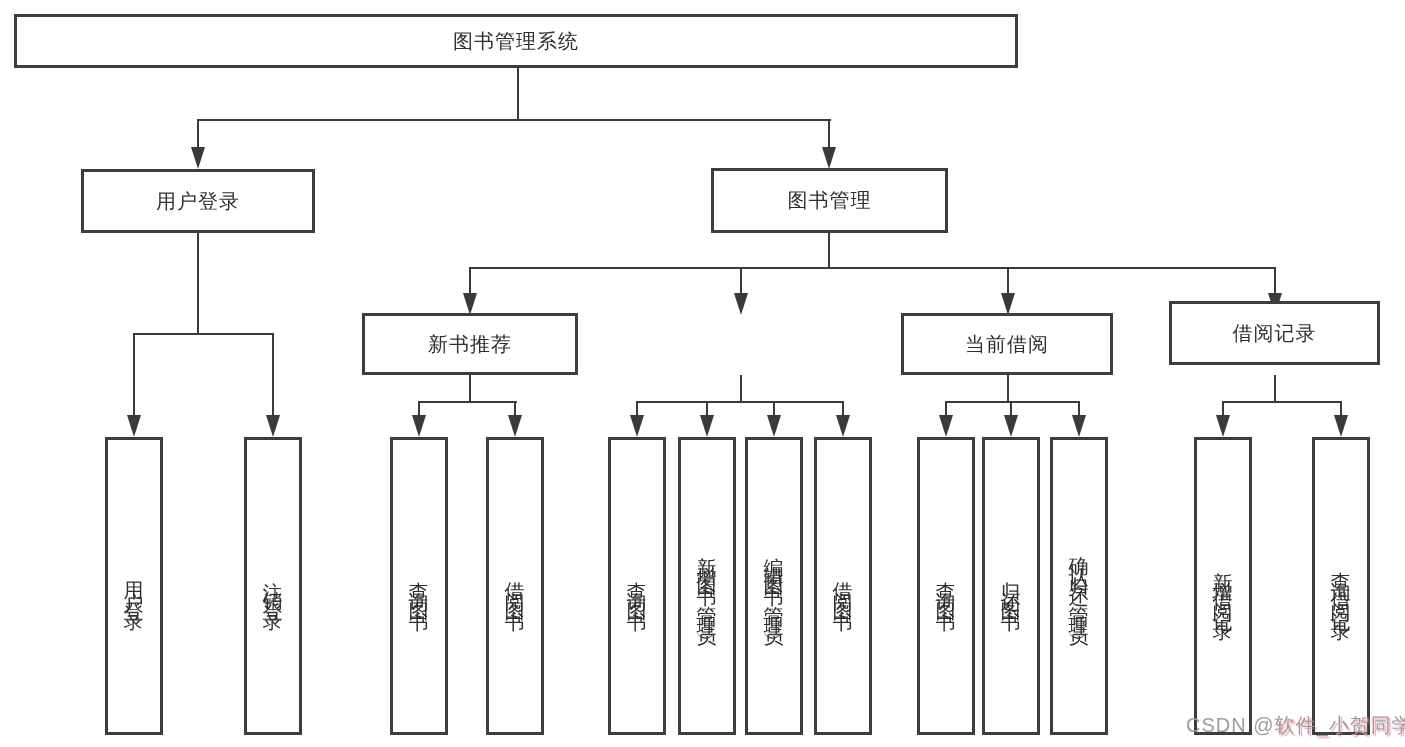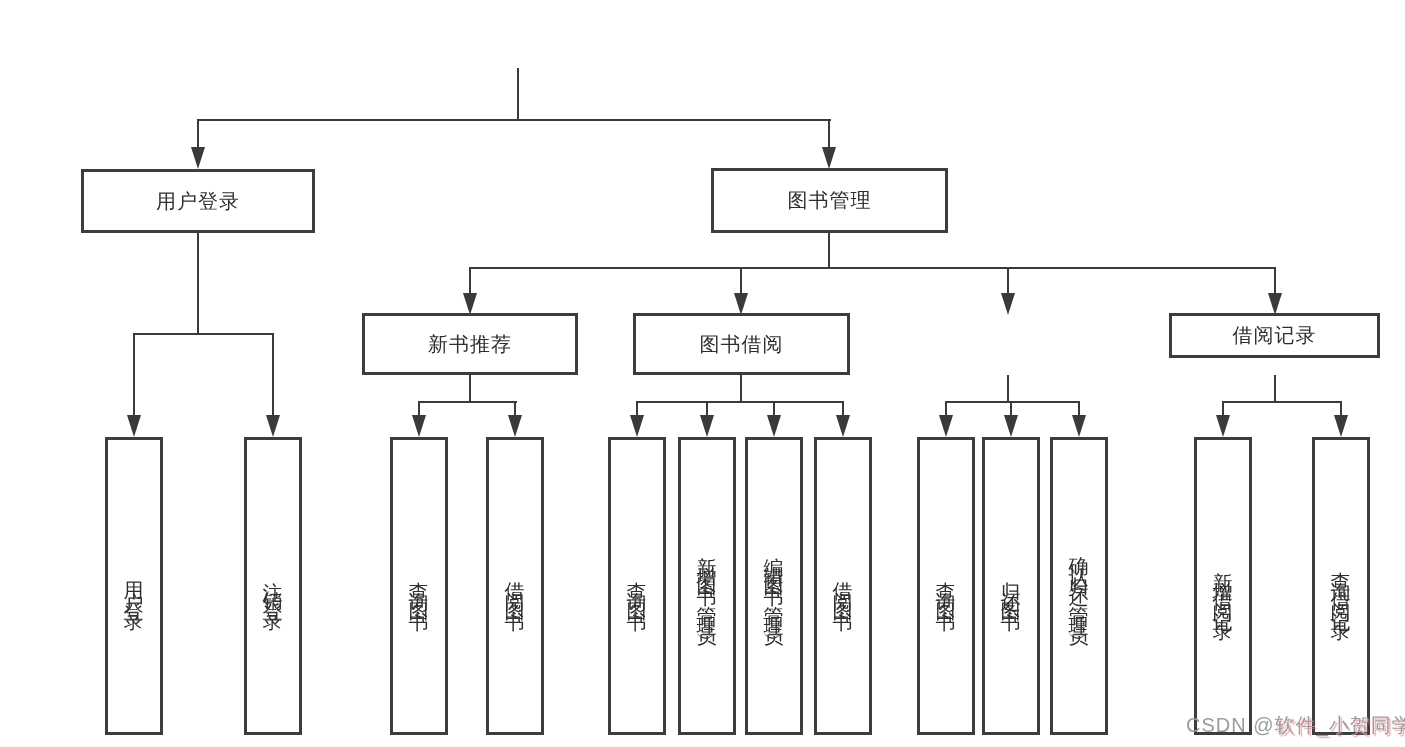--- a/index.html
+++ b/index.html
@@ -59,39 +59,42 @@
   .watermark .wm-name{
     color:#9c9c9c;
     text-shadow:2px 2px 1px rgba(231,100,125,0.55);
   }
 </style>
 </head>
 <body>
 
 <div id="canvas">
 
+  <div class="node" style="left:14px;top:14px;width:1004px;height:54px">
+    <span>图书管理系统</span>
+  </div>
 
   <div class="node" style="left:81px;top:169px;width:234px;height:64px">
     <span>用户登录</span>
   </div>
 
   <div class="node" style="left:362px;top:313px;width:216px;height:62px">
     <span>新书推荐</span>
   </div>
 
   <div class="node" style="left:711px;top:168px;width:237px;height:65px">
     <span>图书管理</span>
   </div>
 
-  <div class="node" style="left:633px;top:313px;width:217px;height:62px">
-    <span>图书借阅</span>
-  </div>
-
-
-  <div class="node" style="left:1169px;top:313px;width:211px;height:45px">
+
+  <div class="node" style="left:901px;top:313px;width:212px;height:62px">
+    <span>当前借阅</span>
+  </div>
+
+  <div class="node" style="left:1169px;top:301px;width:211px;height:64px">
     <span>借阅记录</span>
   </div>
 
   <div class="vnode" style="left:105px">
     <span>用户登录</span>
   </div>
   <div class="vnode" style="left:244px">
     <span>注销登录</span>
   </div>
 

